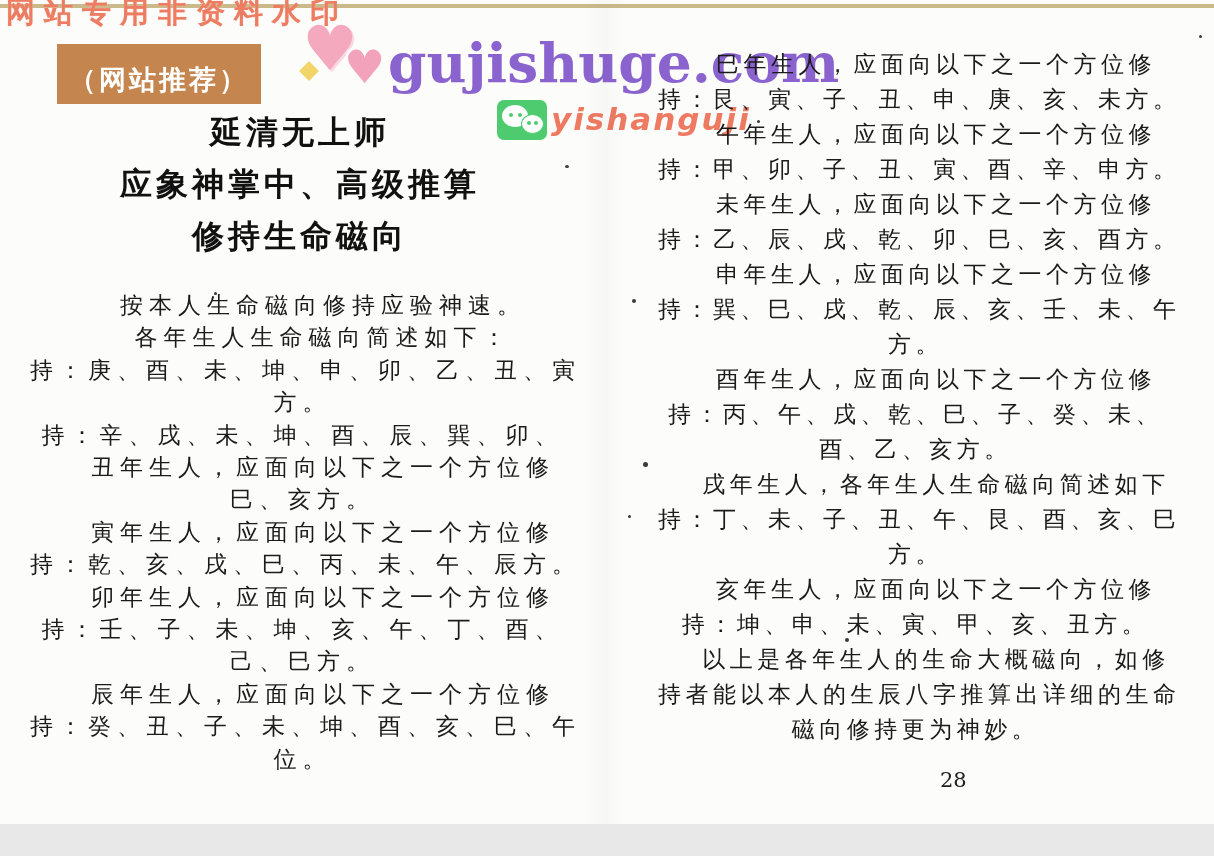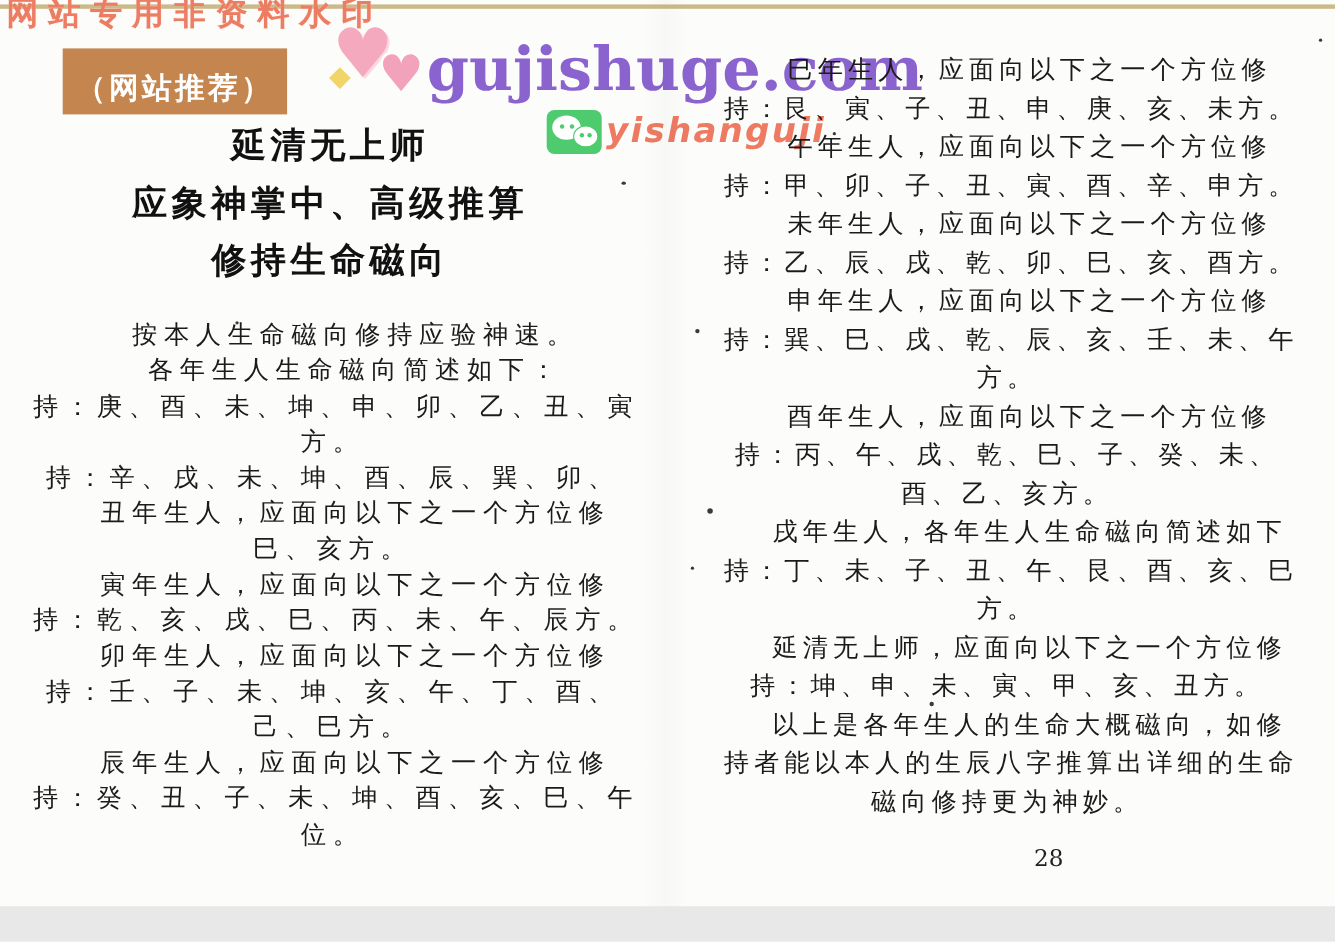--- a/index.html
+++ b/index.html
@@ -164,21 +164,21 @@
       <div class="bline">持：乙、辰、戌、乾、卯、巳、亥、酉方。</div>
       <div class="bline indent">申年生人，应面向以下之一个方位修</div>
       <div class="bline">持：巽、巳、戌、乾、辰、亥、壬、未、午</div>
       <div class="bline">方。</div>
       <div class="bline indent">酉年生人，应面向以下之一个方位修</div>
       <div class="bline">持：丙、午、戌、乾、巳、子、癸、未、</div>
       <div class="bline">酉、乙、亥方。</div>
       <div class="bline indent">戌年生人，各年生人生命磁向简述如下</div>
       <div class="bline">持：丁、未、子、丑、午、艮、酉、亥、巳</div>
       <div class="bline">方。</div>
-      <div class="bline indent">延清无上师，应面向以下之一个方位修</div>
+      <div class="bline indent">亥年生人，应面向以下之一个方位修</div>
       <div class="bline">持：坤、申、未、寅、甲、亥、丑方。</div>
       <div class="bline indent">以上是各年生人的生命大概磁向，如修</div>
       <div class="bline">持者能以本人的生辰八字推算出详细的生命</div>
       <div class="bline">磁向修持更为神妙。</div>
     </div>
 
   <div id="pn-right" class="pagenum">28</div>
 
   <div class="gutter"></div>
   <div class="bottom-smudge"></div>

